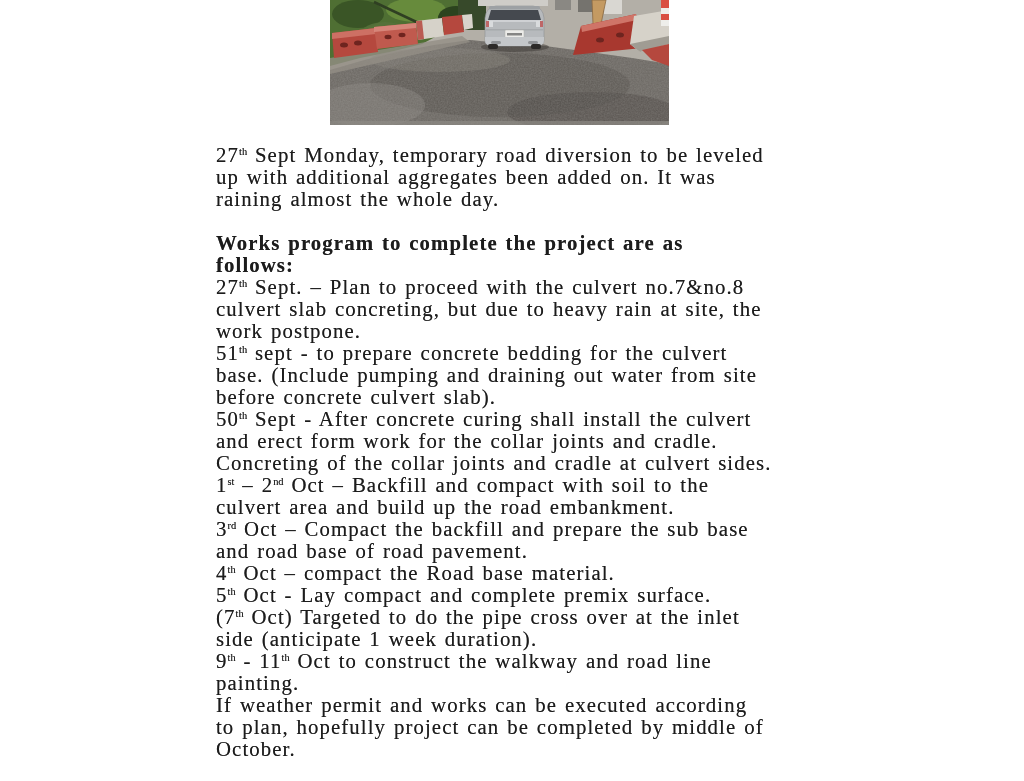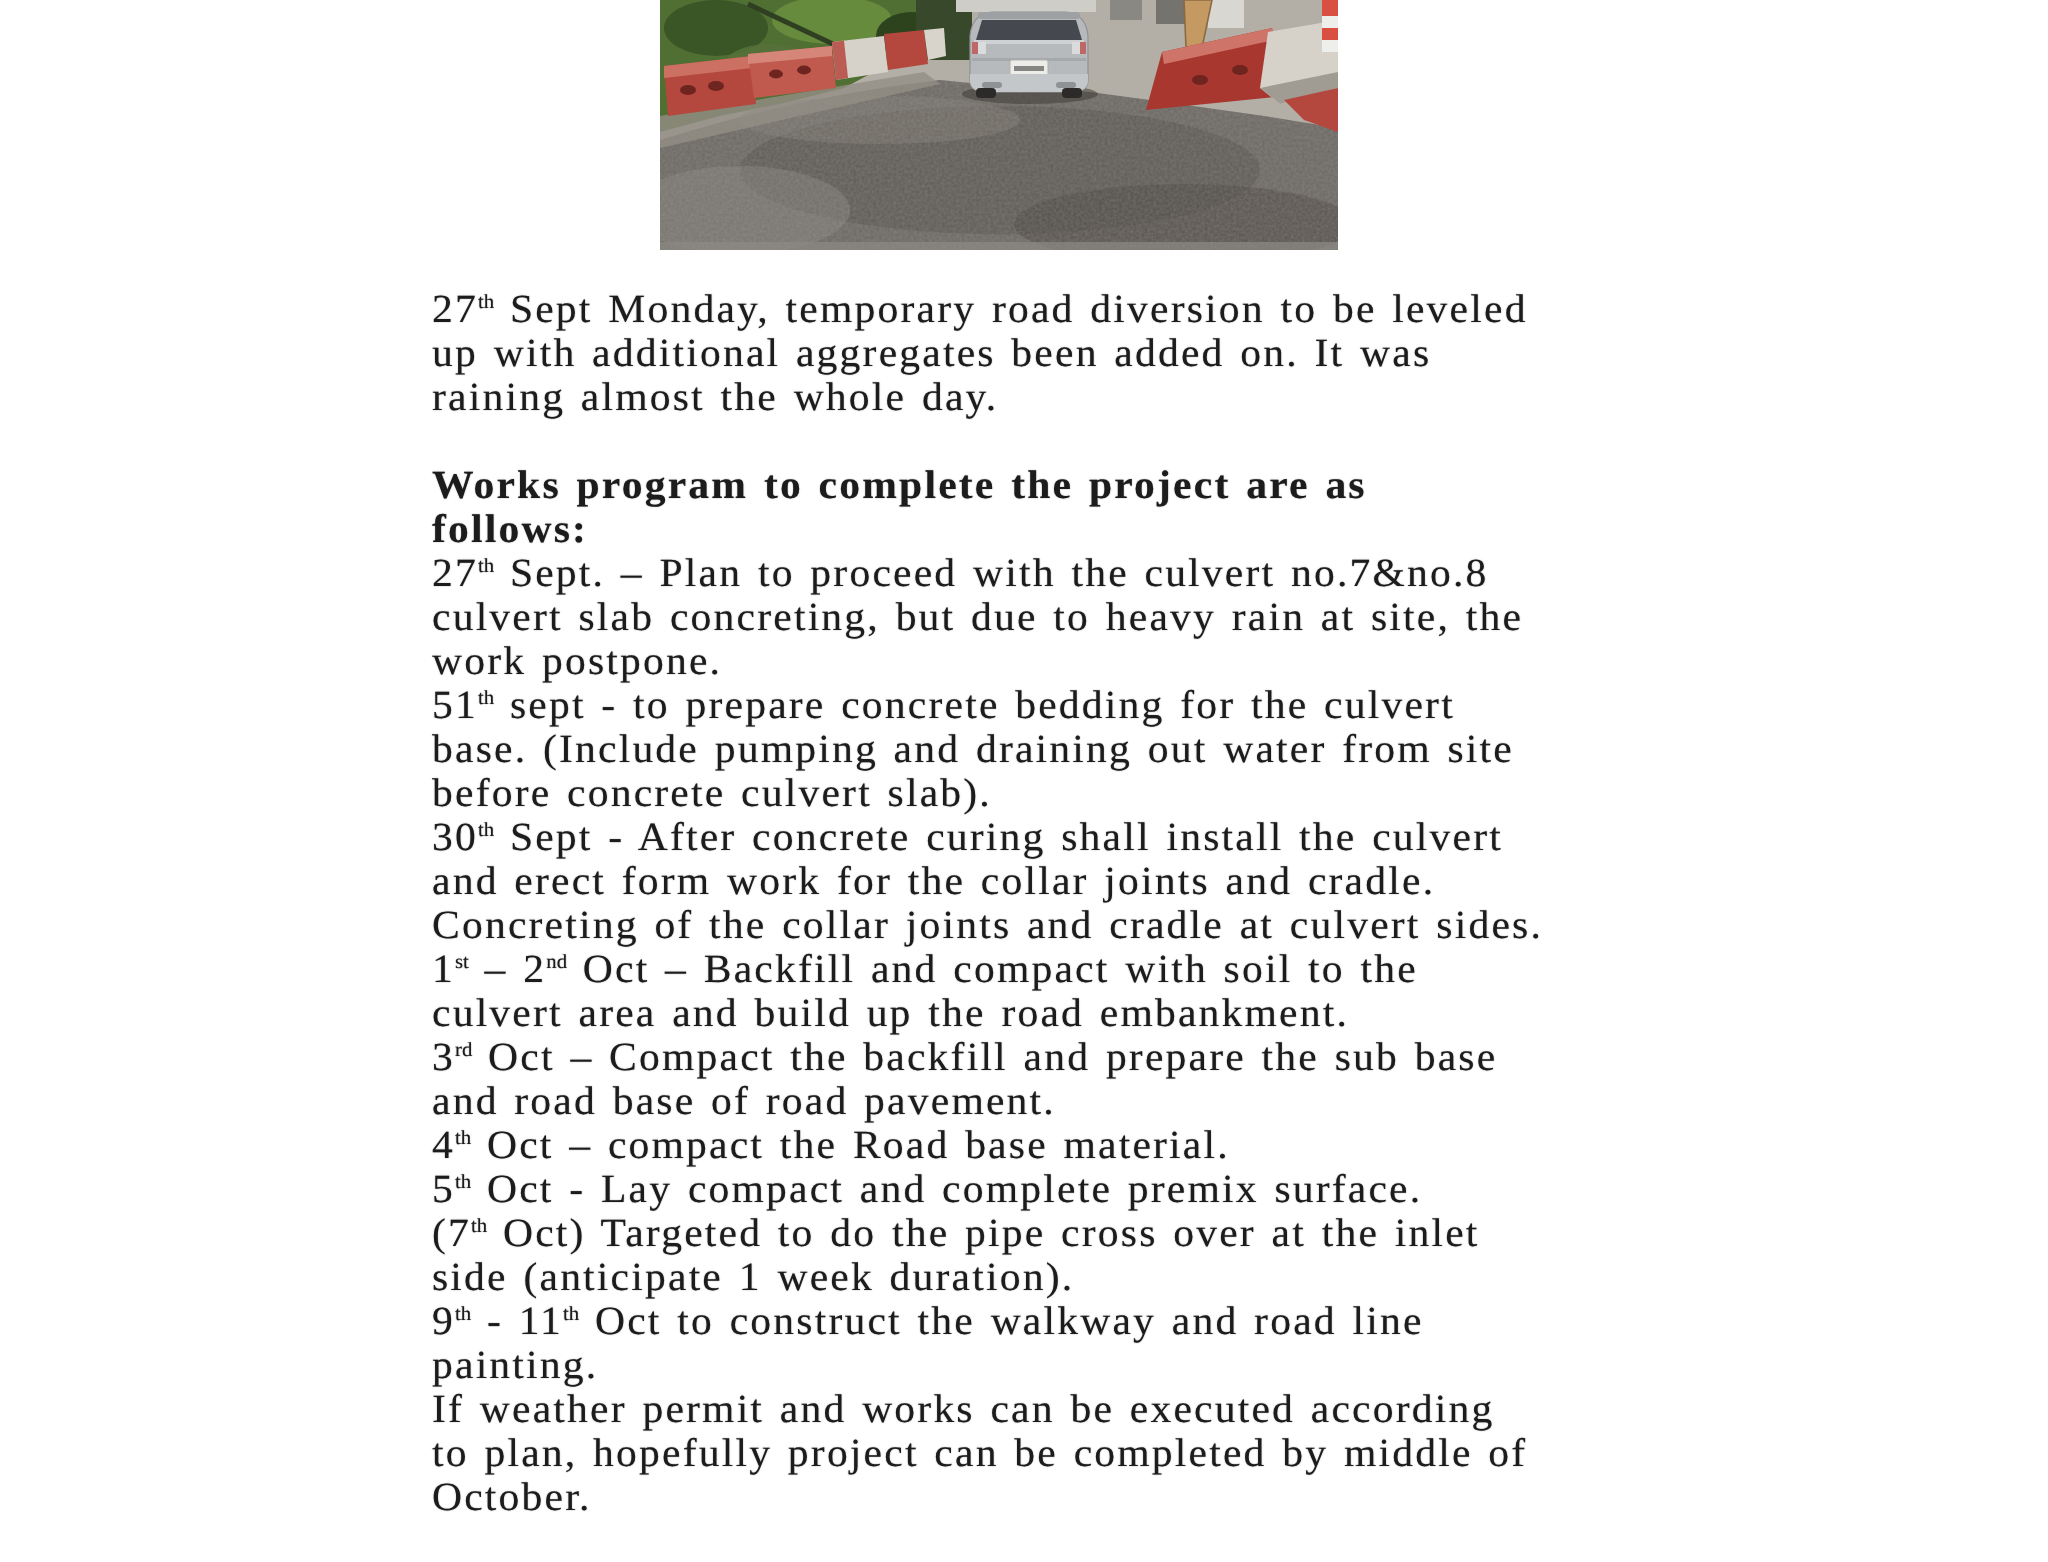--- a/index.html
+++ b/index.html
@@ -144,21 +144,21 @@
       <div class="line"><span>raining almost the whole day.</span></div>
       <div class="line blank"></div>
       <div class="line bold"><span>Works program to complete the project are as</span></div>
       <div class="line bold"><span>follows:</span></div>
       <div class="line"><span>27</span><sup>th</sup><span> Sept. – Plan to proceed with the culvert no.7&amp;no.8</span></div>
       <div class="line"><span>culvert slab concreting, but due to heavy rain at site, the</span></div>
       <div class="line"><span>work postpone.</span></div>
       <div class="line"><span>51</span><sup>th</sup><span> sept - to prepare concrete bedding for the culvert</span></div>
       <div class="line"><span>base. (Include pumping and draining out water from site</span></div>
       <div class="line"><span>before concrete culvert slab).</span></div>
-      <div class="line"><span>30</span><sup>th</sup><span> Sept - After concrete curing shall install the culvert</span></div>
+      <div class="line"><span>50</span><sup>th</sup><span> Sept - After concrete curing shall install the culvert</span></div>
       <div class="line"><span>and erect form work for the collar joints and cradle.</span></div>
       <div class="line"><span>Concreting of the collar joints and cradle at culvert sides.</span></div>
       <div class="line"><span>1</span><sup>st</sup><span> – 2</span><sup>nd</sup><span> Oct – Backfill and compact with soil to the</span></div>
       <div class="line"><span>culvert area and build up the road embankment.</span></div>
       <div class="line"><span>3</span><sup>rd</sup><span> Oct – Compact the backfill and prepare the sub base</span></div>
       <div class="line"><span>and road base of road pavement.</span></div>
       <div class="line"><span>4</span><sup>th</sup><span> Oct – compact the Road base material.</span></div>
       <div class="line"><span>5</span><sup>th</sup><span> Oct - Lay compact and complete premix surface.</span></div>
       <div class="line"><span>(7</span><sup>th</sup><span> Oct) Targeted to do the pipe cross over at the inlet</span></div>
       <div class="line"><span>side (anticipate 1 week duration).</span></div>

